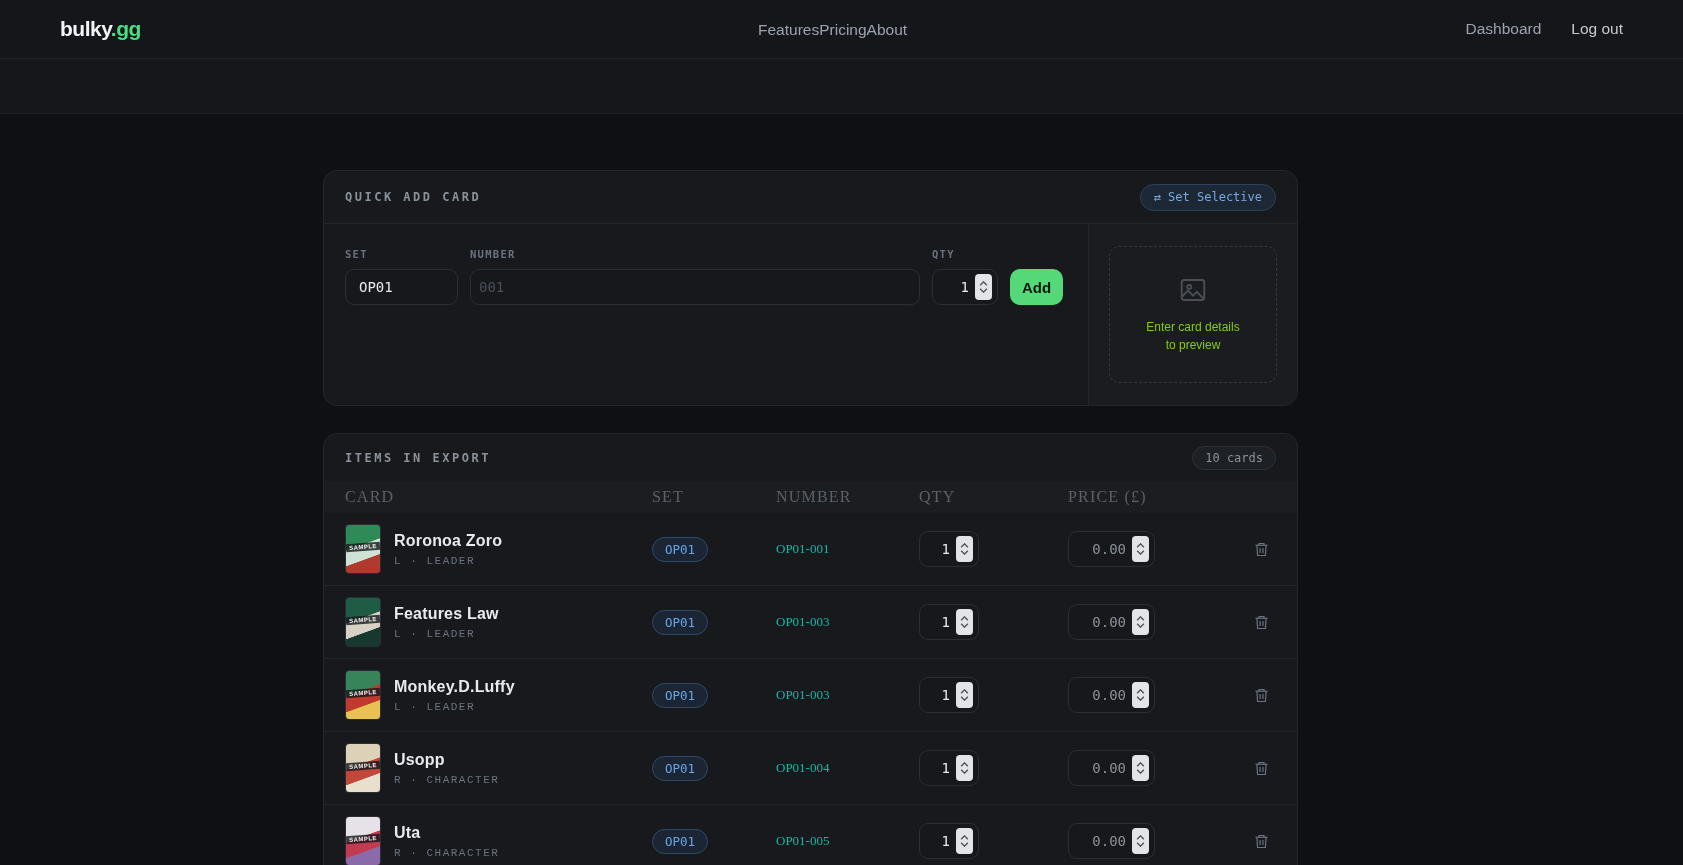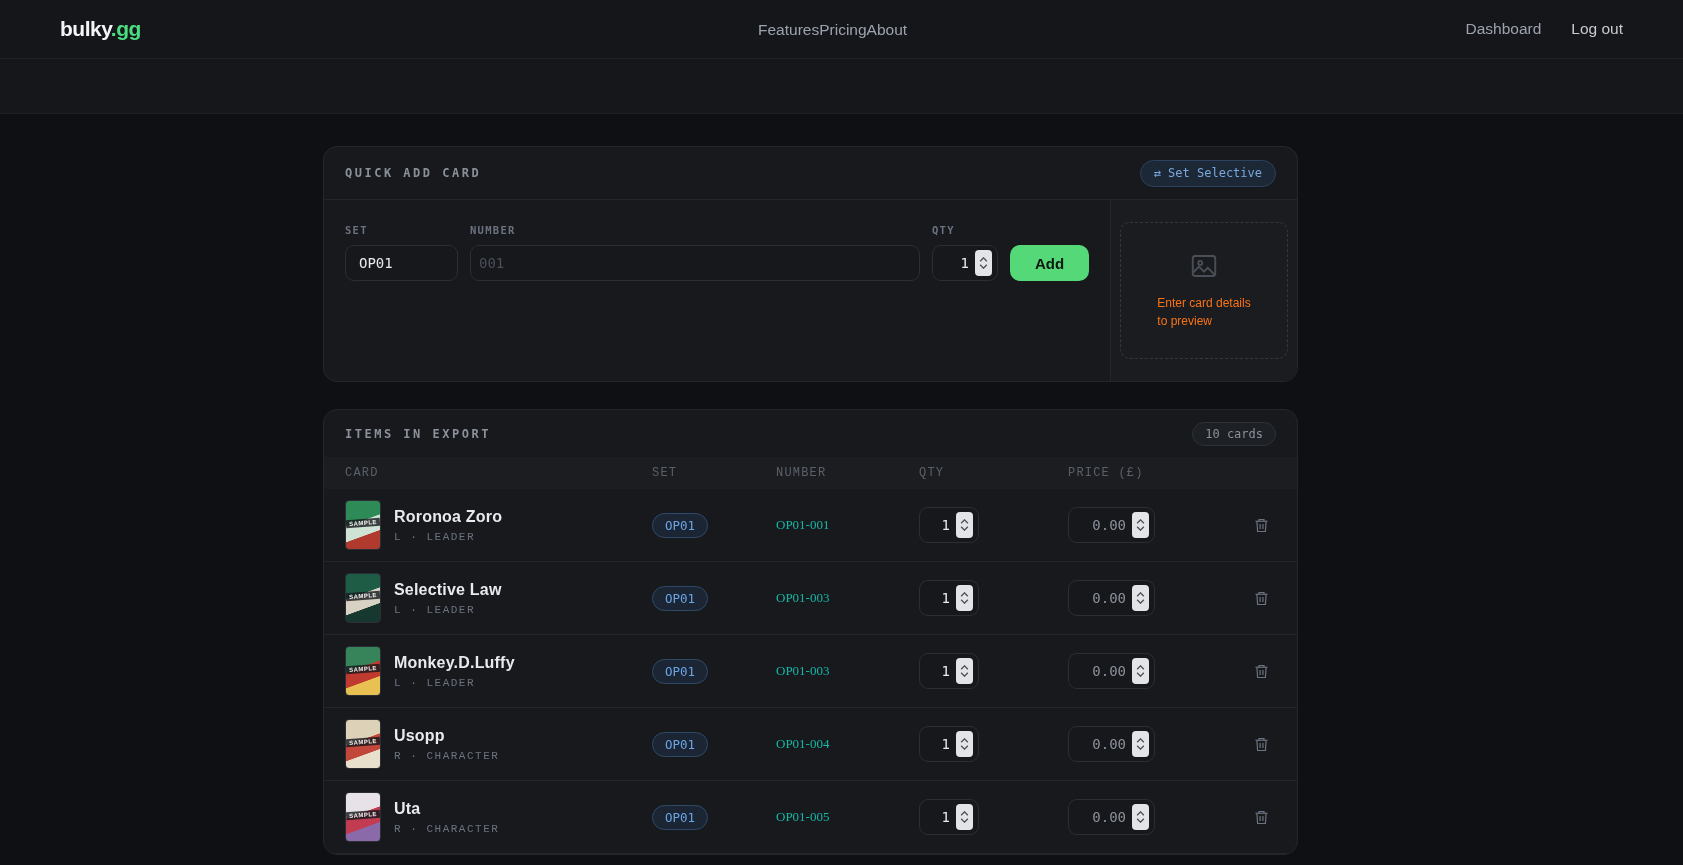--- a/index.html
+++ b/index.html
@@ -17,21 +17,21 @@
   .nav-link { color:#9ca3af; font-size:15.5px; cursor:pointer; }
   .nav-right { margin-left:auto; display:flex; align-items:center; gap:30px; }
   .nav-right .nav-link.bright { color:#c7cbd1; }
 
   
   .hero-strip { height:55px; background:#16171b; border-bottom:1px solid #1c1f24; }
 
   
   .content { padding-top:32px; }
   .panel { margin-left:323px; width:975px; background:#17191d; border:1px solid #23262b;
-           border-radius:14px; overflow:hidden; }
+           border-radius:14px; overflow:hidden;margin-top:24px; }
 
   .panel-header { height:53px; display:flex; align-items:center; justify-content:space-between;
                   padding:0 21px; border-bottom:1px solid #23262b; }
   .panel-title { font-family:"DejaVu Sans Mono", monospace; font-size:12px; font-weight:bold;
                  letter-spacing:2.5px; color:#8b919a; }
 
   
   .set-selective-btn { display:flex; align-items:center; gap:7px; height:27px; padding:0 13px;
                        background:#1c2836; border:1px solid #2d425e; border-radius:14px;
                        color:#7aa7dd; font-family:"DejaVu Sans Mono", monospace; font-size:12px; cursor:pointer; }
@@ -48,41 +48,41 @@
   .w-number { width:450px;padding-left:8px; }
 
   .num-input { height:36px; background:#16181c; border:1px solid #2b2e34; border-radius:9px;
                display:flex; align-items:center; justify-content:flex-end; gap:6px; padding:0 5px 0 8px; }
   .w-qty { width:66px; }
   .num-val { font-family:"DejaVu Sans Mono", monospace; font-size:14px; color:#e8eaed; }
   .num-val.muted { color:#8b919a; }
   .spinner { width:17px; height:26px; background:#e2e4e8; border-radius:4px; display:flex;
              flex-direction:column; align-items:center; justify-content:center; gap:2px; cursor:pointer; }
 
-  .add-btn { height:36px; width:79px; background:#55d978; border:none; border-radius:10px;
+  .add-btn { height:36px; width:53px; background:#55d978; border:none; border-radius:10px;
              color:#0d1511; font-family:"Liberation Sans", sans-serif; font-size:15px;
              font-weight:bold; cursor:pointer; }
 
   .qa-preview { width:209px; background:#1a1c1f; border-left:1px solid #23262b;
                 display:flex; align-items:center; justify-content:center; }
   .preview-box { width:168px; height:137px; border:1px dashed #34373d; border-radius:10px;
                  display:flex; flex-direction:column; align-items:center; justify-content:center; gap:13px; }
-  .preview-text { font-size:12px; color:#f97316; line-height:1.5; }
+  .preview-text { font-size:12px; color:#84cc16; text-align:center; line-height:1.5; }
 
   
   .export-panel { margin-top:27px; }
   .export-panel .panel-header { height:47px; border-bottom:none; }
   .count-badge { height:24px; padding:0 12px; display:flex; align-items:center;
                  background:#1d2024; border:1px solid #2e3238; border-radius:12px;
                  color:#8b919a; font-family:"DejaVu Sans Mono", monospace; font-size:12px; }
 
   .table-colrow { height:32px; background:#1b1d21; display:grid;
                   grid-template-columns:307px 124px 143px 149px 1fr 36px;
                   align-items:center; padding:0 21px; }
-  .col-label { font-family:Liberation Mono, monospace; font-size:12px; letter-spacing:1.2px;
+  .col-label { font-family:Liberation Serif, serif; font-size:16px; letter-spacing:1.2px;
                color:#5a6069; }
 
   .table-row { height:73px; display:grid; grid-template-columns:307px 124px 143px 149px 1fr 36px;
                align-items:center; padding:0 21px; border-bottom:1px solid #22252a; }
   .card-cell { display:flex; align-items:center; gap:13px; }
   .thumb { width:36px; height:50px; border-radius:4px; position:relative; overflow:hidden;
            flex-shrink:0; border:1px solid #2b2e34; }
   .thumb .sample { position:absolute; left:0; right:0; top:45%; transform:translateY(-50%) rotate(-4deg);
                    background:rgba(20,22,26,0.8); color:#f0f0f0; font-size:6px; font-weight:bold;
                    text-align:center; letter-spacing:0.5px; padding:1px 0; }
@@ -233,21 +233,21 @@
           </svg>
       </button>
     </div>
 
     <div class="table-row">
       <div class="card-cell">
         <div class="thumb" style="background: linear-gradient(160deg, rgb(30, 92, 70) 0%, rgb(30, 92, 70) 42%, rgb(216, 210, 196) 43%, rgb(216, 210, 196) 68%, rgb(23, 56, 46) 69%);">
             <span class="sample">SAMPLE</span>
           </div>
         <div>
-          <div class="card-name">Selective Law</div>
+          <div class="card-name">Features Law</div>
           <div class="card-sub"><span>L</span> <span>·</span> <span>LEADER</span></div>
         </div>
       </div>
       <div><span class="set-badge">OP01</span></div>
       <div class="num-text">OP01-003</div>
       <div>
         <div class="num-input w-rowqty">
           <span class="num-val">1</span>
           <span class="spinner">
             <svg viewBox="0 0 10 6" width="9" height="5">

